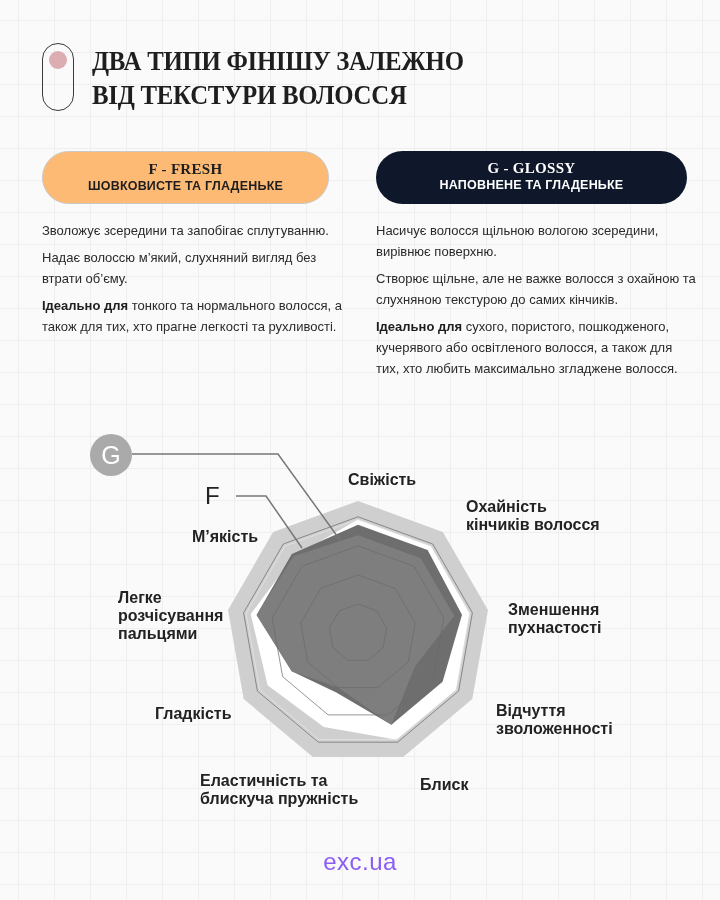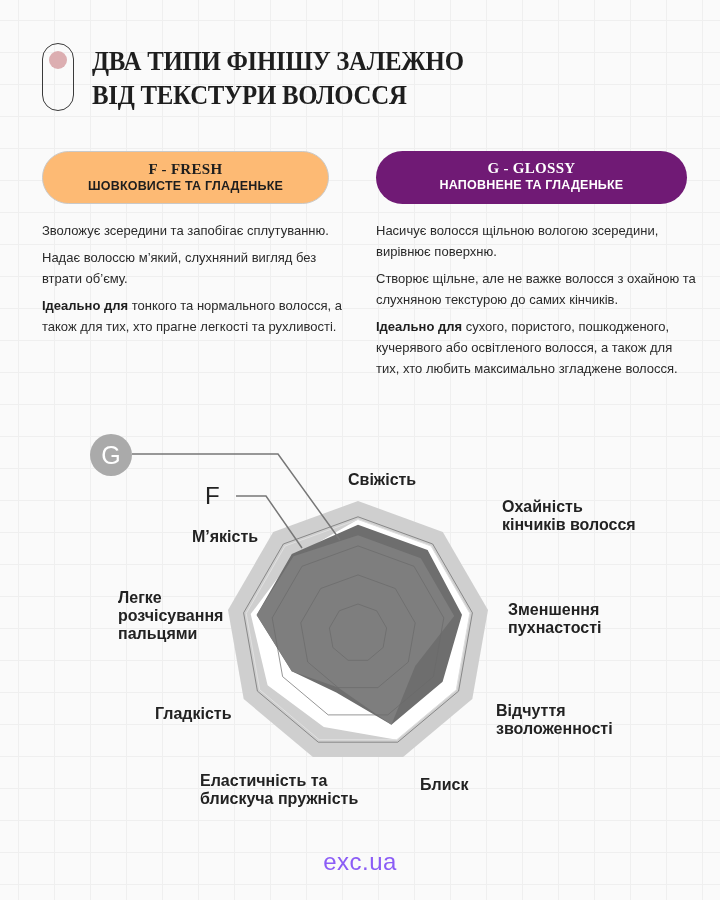--- a/index.html
+++ b/index.html
@@ -27,21 +27,21 @@
     left: 92px; top: 44px; margin: 0;
     font-family: "Liberation Serif", "DejaVu Serif", serif;
     font-weight: bold; font-size: 27px; line-height: 34px; color: #1e1e1e;
     letter-spacing: -0.3px; transform: scaleX(0.92); transform-origin: left top;
   }
   .pill {
     top: 151px; height: 53px; border-radius: 27px; box-sizing: border-box;
     text-align: center; padding-top: 8px;
   }
   .pill.fresh { left: 42px; width: 287px; background: #fdba74; border: 1px solid #c9c9c9; color: #1e1e1e; }
-  .pill.glossy { left: 376px; width: 311px; background: #701a75; color: #ffffff; }
+  .pill.glossy { left: 376px; width: 311px; background: #0f172a; color: #ffffff; }
   .pill .code {
     display: block; font-family: "Liberation Serif", "DejaVu Serif", serif;
     font-weight: bold; font-size: 15px; line-height: 18px; letter-spacing: 0.3px;
   }
   .pill .sub {
     display: block; font-weight: bold; font-size: 12.5px; line-height: 17px; letter-spacing: 0.2px;
   }
   .col { top: 220px; font-size: 13px; line-height: 21px; color: #2a2a2a; }
   .col.left { left: 42px; width: 300px; }
   .col.right { left: 376px; width: 320px; }
@@ -108,21 +108,21 @@
       <polygon points="358.0,519.5 431.0,546.0 469.8,613.3 456.3,689.8 396.8,739.7 319.2,739.7 259.7,689.8 246.2,613.3 285.0,546.0" fill="none" stroke="#e0e0e0" stroke-width="1"></polygon>
     </g>
   <polyline points="132,454 278,454 340,540" fill="none" stroke="#777" stroke-width="1.5"></polyline>
   <polyline points="236,496 266,496 302,548" fill="none" stroke="#777" stroke-width="1.5"></polyline>
 </svg>
 
 <div class="abs legend-g">G</div>
 <div class="abs legend-f">F</div>
 
 <div class="abs axis-label" style="left:348px;top:471px;">Свіжість</div>
-<div class="abs axis-label" style="left:466px;top:498px;margin-left:36px;">Охайність
+<div class="abs axis-label" style="left:466px;top:498px;">Охайність
 кінчиків волосся</div>
 <div class="abs axis-label" style="left:508px;top:601px;">Зменшення
 пухнастості</div>
 <div class="abs axis-label" style="left:496px;top:702px;">Відчуття
 зволоженності</div>
 <div class="abs axis-label" style="left:420px;top:776px;">Блиск</div>
 <div class="abs axis-label" style="left:200px;top:772px;">Еластичність та
 блискуча пружність</div>
 <div class="abs axis-label" style="left:155px;top:705px;">Гладкість</div>
 <div class="abs axis-label" style="left:118px;top:589px;">Легке

